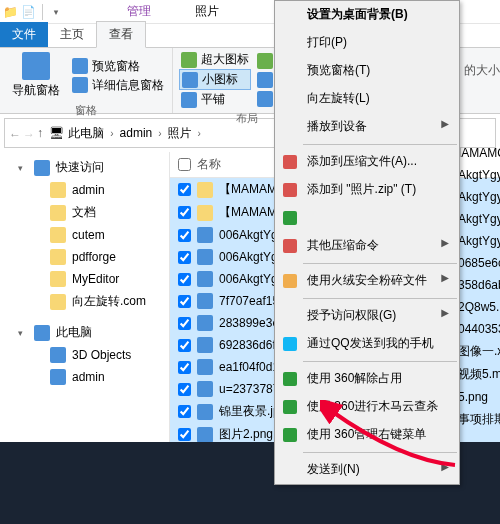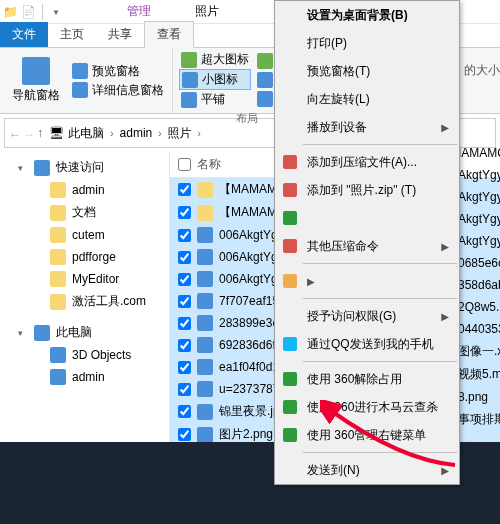--- a/index.html
+++ b/index.html
@@ -32,21 +32,21 @@
 .sitem .ic { width:16px; height:16px; border-radius:2px;}
 .filecol { flex:1; overflow:hidden;}
 .fhead { display:flex; border-bottom:1px solid #e5e5e5; padding:4px 8px; color:#555;}
 .fitem { display:flex; align-items:center; gap:6px; padding:3px 8px;}
 .fitem.sel { background:#cce8ff;}
 .fitem .ic { width:16px; height:16px; border-radius:2px;}
 .status { height:24px; border-top:1px solid #e5e5e5; display:flex; align-items:center; padding:0 8px; gap:16px; color:#555;}
 .dark { position:absolute; left:0; right:0; bottom:0; height:82px; background:#1a2433;}
 
 .ctxmenu { position:absolute; left:274px; top:0; width:186px; background:#f0f0f0; border:1px solid #a0a0a0; box-shadow:2px 2px 4px rgba(0,0,0,.25); z-index:50;}
-.mitem { display:flex; align-items:center; gap:8px; padding:5px 10px 5px 6px; }
+.mitem { display:flex; gap:8px; padding:5px 10px 5px 6px; }
 .mitem .mic { width:18px; height:18px; display:flex; align-items:center; justify-content:center;}
 .mitem .mtxt { flex:1; white-space:nowrap; overflow:hidden; text-overflow:ellipsis;}
 .mitem .arr { font-size:10px; color:#555;}
 .msep { height:1px; background:#c0c0c0; margin:3px 2px 3px 28px;}
 
 .ofcol { position:absolute; left:438px; top:142px; width:80px; overflow:hidden;}
 .ofitem { display:flex; align-items:center; gap:4px; padding:3px 0;}
 .ofitem .ic{ width:16px; height:16px; border-radius:2px;}
 
 .arrow { position:absolute; left:320px; top:400px; width:140px; height:70px; z-index:60; pointer-events:none;}
@@ -61,21 +61,20 @@
   <span class="ico">📄</span>
   <span class="sep"></span>
   <span class="ico" style="font-size:9px;color:#666;">▾</span>
   <span style="margin-left:60px;color:#8e44ad;">管理</span>
   <span style="margin-left:40px;">照片</span>
 </div>
 
 <div class="tabrow">
   <div class="tab file">文件</div>
   <div class="tab">主页</div>
-  <div class="tab">共享</div>
   <div class="tab active">查看</div>
 </div>
 
 <div class="ribbon">
   <div class="rgroup">
     <div class="body">
       <div class="bigbtn">
         <div class="ic"></div>
         <span>导航窗格</span>
       </div>
@@ -83,20 +82,21 @@
         <div class="smrow">
             <div class="ic"></div>
             <span>预览窗格</span>
           </div>
         <div class="smrow">
             <div class="ic"></div>
             <span>详细信息窗格</span>
           </div>
       </div>
     </div>
+    <div class="lbl">窗格</div>
   </div>
   <div class="rgroup">
     <div class="body">
       <div>
         <div class="smrow">
             <div class="ic" style="background:#6ab04c"></div>
             <span>超大图标</span>
           </div>
         <div class="smrow sel">
             <div class="ic"></div>
@@ -168,21 +168,21 @@
           <span>pdfforge</span>
         </div>
         <div class="sitem l2">
           <span class="tw"></span>
           <span class="ic" style="background:#f8d775"></span>
           <span>MyEditor</span>
         </div>
         <div class="sitem l2">
           <span class="tw"></span>
           <span class="ic" style="background:#f8d775"></span>
-          <span>激活工具.com</span>
+          <span>向左旋转.com</span>
         </div>
       </div>
     <div style="height:8px"></div>
     <div class="sitem">
         <span class="tw">▾</span>
         <span class="ic" style="background:#4a90d9"></span>
         <span>此电脑</span>
       </div>
     <div id="pcItems">
         <div class="sitem l2">
@@ -318,21 +318,21 @@
     <div class="ofitem">
       <span class="ic" style="background:#7b5"></span>
       <span class="nameCell" style="max-width:60px">图像一.xcf</span>
     </div>
     <div class="ofitem">
       <span class="ic" style="background:#888"></span>
       <span class="nameCell" style="max-width:60px">视频5.mp4</span>
     </div>
     <div class="ofitem">
       <span class="ic" style="background:#4a90d9"></span>
-      <span class="nameCell" style="max-width:60px">8.png</span>
+      <span class="nameCell" style="max-width:60px">5.png</span>
     </div>
     <div class="ofitem">
       <span class="ic" style="background:#2a7"></span>
       <span class="nameCell" style="max-width:60px">事项排期表</span>
     </div>
   </div>
 
 <div class="dark"></div>
 
 <div class="ctxmenu" id="ctxmenu">
@@ -380,20 +380,21 @@
         <span style="width:14px;height:14px;background:#d9534f;border-radius:2px;display:inline-block"></span>
       </span>
       <span class="mtxt" style="">其他压缩命令</span>
       <span class="arr">▶</span>
     </div>
     <div class="msep"></div>
     <div class="mitem">
       <span class="mic">
         <span style="width:14px;height:14px;background:#f0ad4e;border-radius:2px;display:inline-block"></span>
       </span>
+      <span class="mtxt" style="">使用火绒安全粉碎文件</span>
       <span class="arr">▶</span>
     </div>
     <div class="msep"></div>
     <div class="mitem">
       <span class="mic"></span>
       <span class="mtxt" style="">授予访问权限(G)</span>
       <span class="arr">▶</span>
     </div>
     <div class="mitem">
       <span class="mic">

